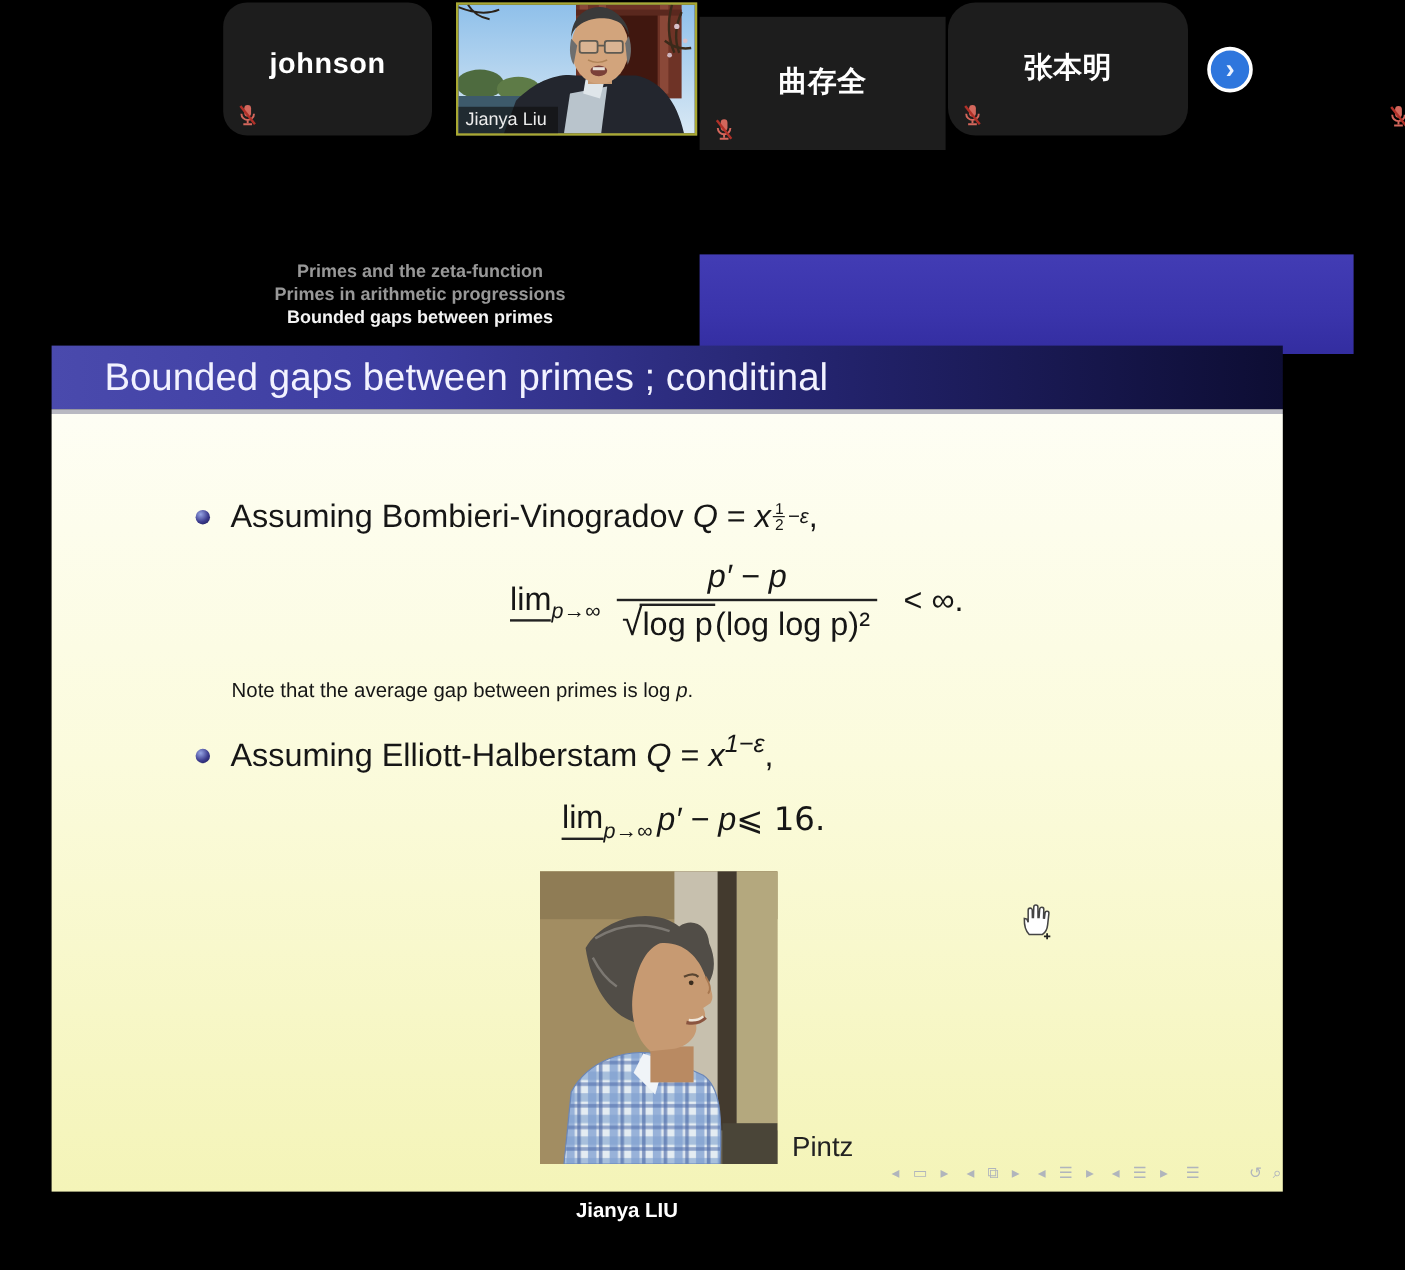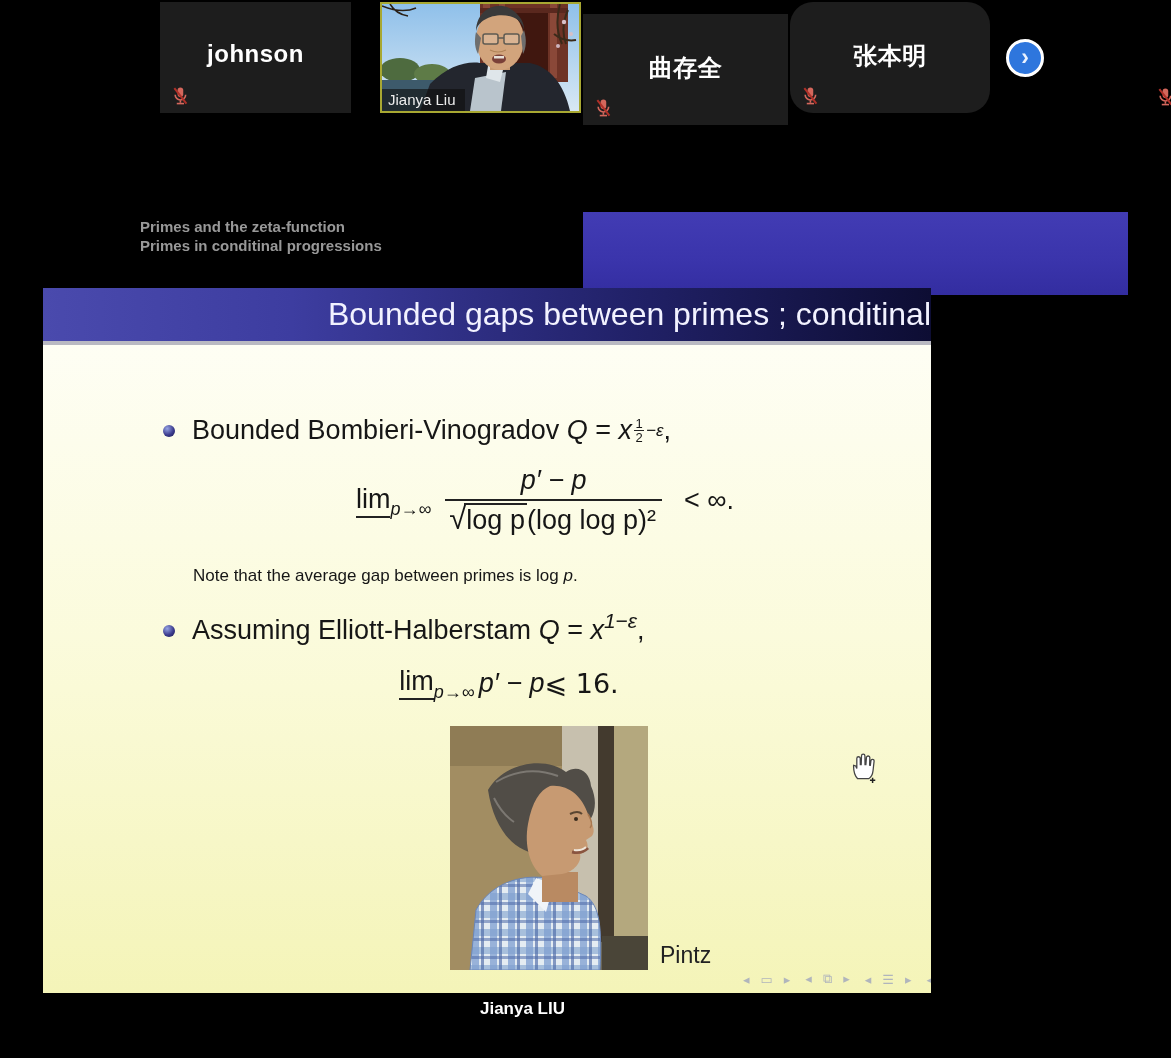--- a/index.html
+++ b/index.html
@@ -13,30 +13,30 @@
   .mic{position:absolute;left:11px;bottom:7px;width:18px;height:21px;}
   .video-tile{border:2px solid #a8a832;box-sizing:border-box;background:#333;}
   .name-tag{position:absolute;left:0;bottom:0;background:rgba(15,15,15,.62);
             color:#ececec;font-size:15px;padding:2px 9px 3px 6px;}
   .next-btn{position:absolute;left:1006px;top:39px;width:38px;height:38px;border-radius:50%;
             background:#2e76dd;border:3px solid #fff;box-sizing:border-box;cursor:pointer;
             color:#eaf2ff;font-size:23px;font-weight:bold;text-align:center;line-height:30px;}
   .clipped-mic{left:1156px;top:86px;position:absolute;width:18px;height:21px;}
 
   
-  .crumbs{position:absolute;top:217px;right:611px;width:420px;text-align:left;
+  .crumbs{position:absolute;top:217px;right:611px;width:420px;text-align:center;
           font-size:15px;font-weight:bold;line-height:19px;}
   .crumbs .dim{color:#989898;}
   .crumbs .cur{color:#f4f4f4;}
 
   .blue-rect{position:absolute;left:583px;top:212px;width:545px;height:83px;
              background:linear-gradient(180deg,#423cb4 0%,#3a34ab 60%,#332da0 100%);}
 
   
-  .slide{position:absolute;left:43px;top:288px;width:888px;height:705px;text-align:right;}
+  .slide{position:absolute;left:43px;top:288px;width:1026px;height:705px;}
   .slide-title{height:53px;background:linear-gradient(90deg,#4a4aad 0%,#3d3da0 28%,#22226a 65%,#0d0d33 100%);
                color:#f2f2ff;font-size:32px;line-height:52px;padding-left:44px;box-sizing:border-box;
                white-space:nowrap;}
   .slide-body{position:relative;height:648px;border-top:4px solid #b9b9c2;box-sizing:content-box;
               background:linear-gradient(180deg,#fefef4 0%,#fbfbdc 45%,#f4f4b8 100%);
               color:#161616;overflow:hidden;}
 
   .heading{position:absolute;left:85px;top:27px;font-size:28px;}
   .bullet{position:absolute;font-size:27px;}
   .dot{display:inline-block;width:12px;height:12px;border-radius:50%;margin-right:17px;
@@ -78,21 +78,21 @@
                  color:#fff;font-size:17px;font-weight:bold;}
   .footer-bar{position:absolute;left:583px;top:995px;width:544px;height:27px;background:#32329b;
               color:#eef;font-size:16px;font-weight:bold;line-height:27px;padding-left:33px;
               box-sizing:border-box;}
 </style>
 </head>
 <body>
 
 <div id="page">
 
-  <div class="tile" style="left:160px;width:191px;">
+  <div class="tile" style="left:186px;width:174px;border-radius:20px;">
     <div class="pname">johnson</div>
     <svg class="mic" viewBox="0 0 22 26">
       <g stroke="#d4675c" stroke-width="2" fill="none">
         <rect x="8" y="3" width="7" height="12" rx="3.5" fill="#d4675c" stroke="none"></rect>
         <path d="M5 12 a6.5 6.5 0 0 0 13 0"></path>
         <line x1="11.5" y1="19" x2="11.5" y2="22"></line>
           <line x1="7" y1="23" x2="16" y2="23"></line>
       </g>
         <line x1="4" y1="4" x2="19" y2="23" stroke="#b03028" stroke-width="2.5"></line>
     </svg>
@@ -173,32 +173,33 @@
       <rect x="8" y="3" width="7" height="12" rx="3.5" fill="#d4675c" stroke="none"></rect>
       <path d="M5 12 a6.5 6.5 0 0 0 13 0"></path>
       <line x1="11.5" y1="19" x2="11.5" y2="22"></line>
         <line x1="7" y1="23" x2="16" y2="23"></line>
     </g>
       <line x1="4" y1="4" x2="19" y2="23" stroke="#b03028" stroke-width="2.5"></line>
   </svg>
 
   <div class="crumbs">
     <div class="dim">Primes and the zeta-function</div>
-    <div class="dim">Primes in conditinal progressions</div>
+    <div class="dim">Primes in arithmetic progressions</div>
+    <div class="cur">Bounded gaps between primes</div>
   </div>
 
   <div class="blue-rect"></div>
 
   <div class="slide">
     <div class="slide-title">Bounded gaps between primes ; conditinal</div>
     <div class="slide-body">
 
 
       <div class="bullet" style="left:120px;top:70px;">
-        <span class="dot"></span><span>Bounded Bombieri-Vinogradov </span><span class="it">Q</span><span> = </span><span class="it">x</span><span class="supgrp">
+        <span class="dot"></span><span>Assuming Bombieri-Vinogradov </span><span class="it">Q</span><span> = </span><span class="it">x</span><span class="supgrp">
             <span class="mini-frac">
               <span>1</span>
               <span class="mbar"></span>
               <span>2</span>
             </span>
             <span class="suptail it">−ε</span>
           </span><span>,</span>
       </div>
 
       <div class="display" style="top:120px;padding-left:58px;">

